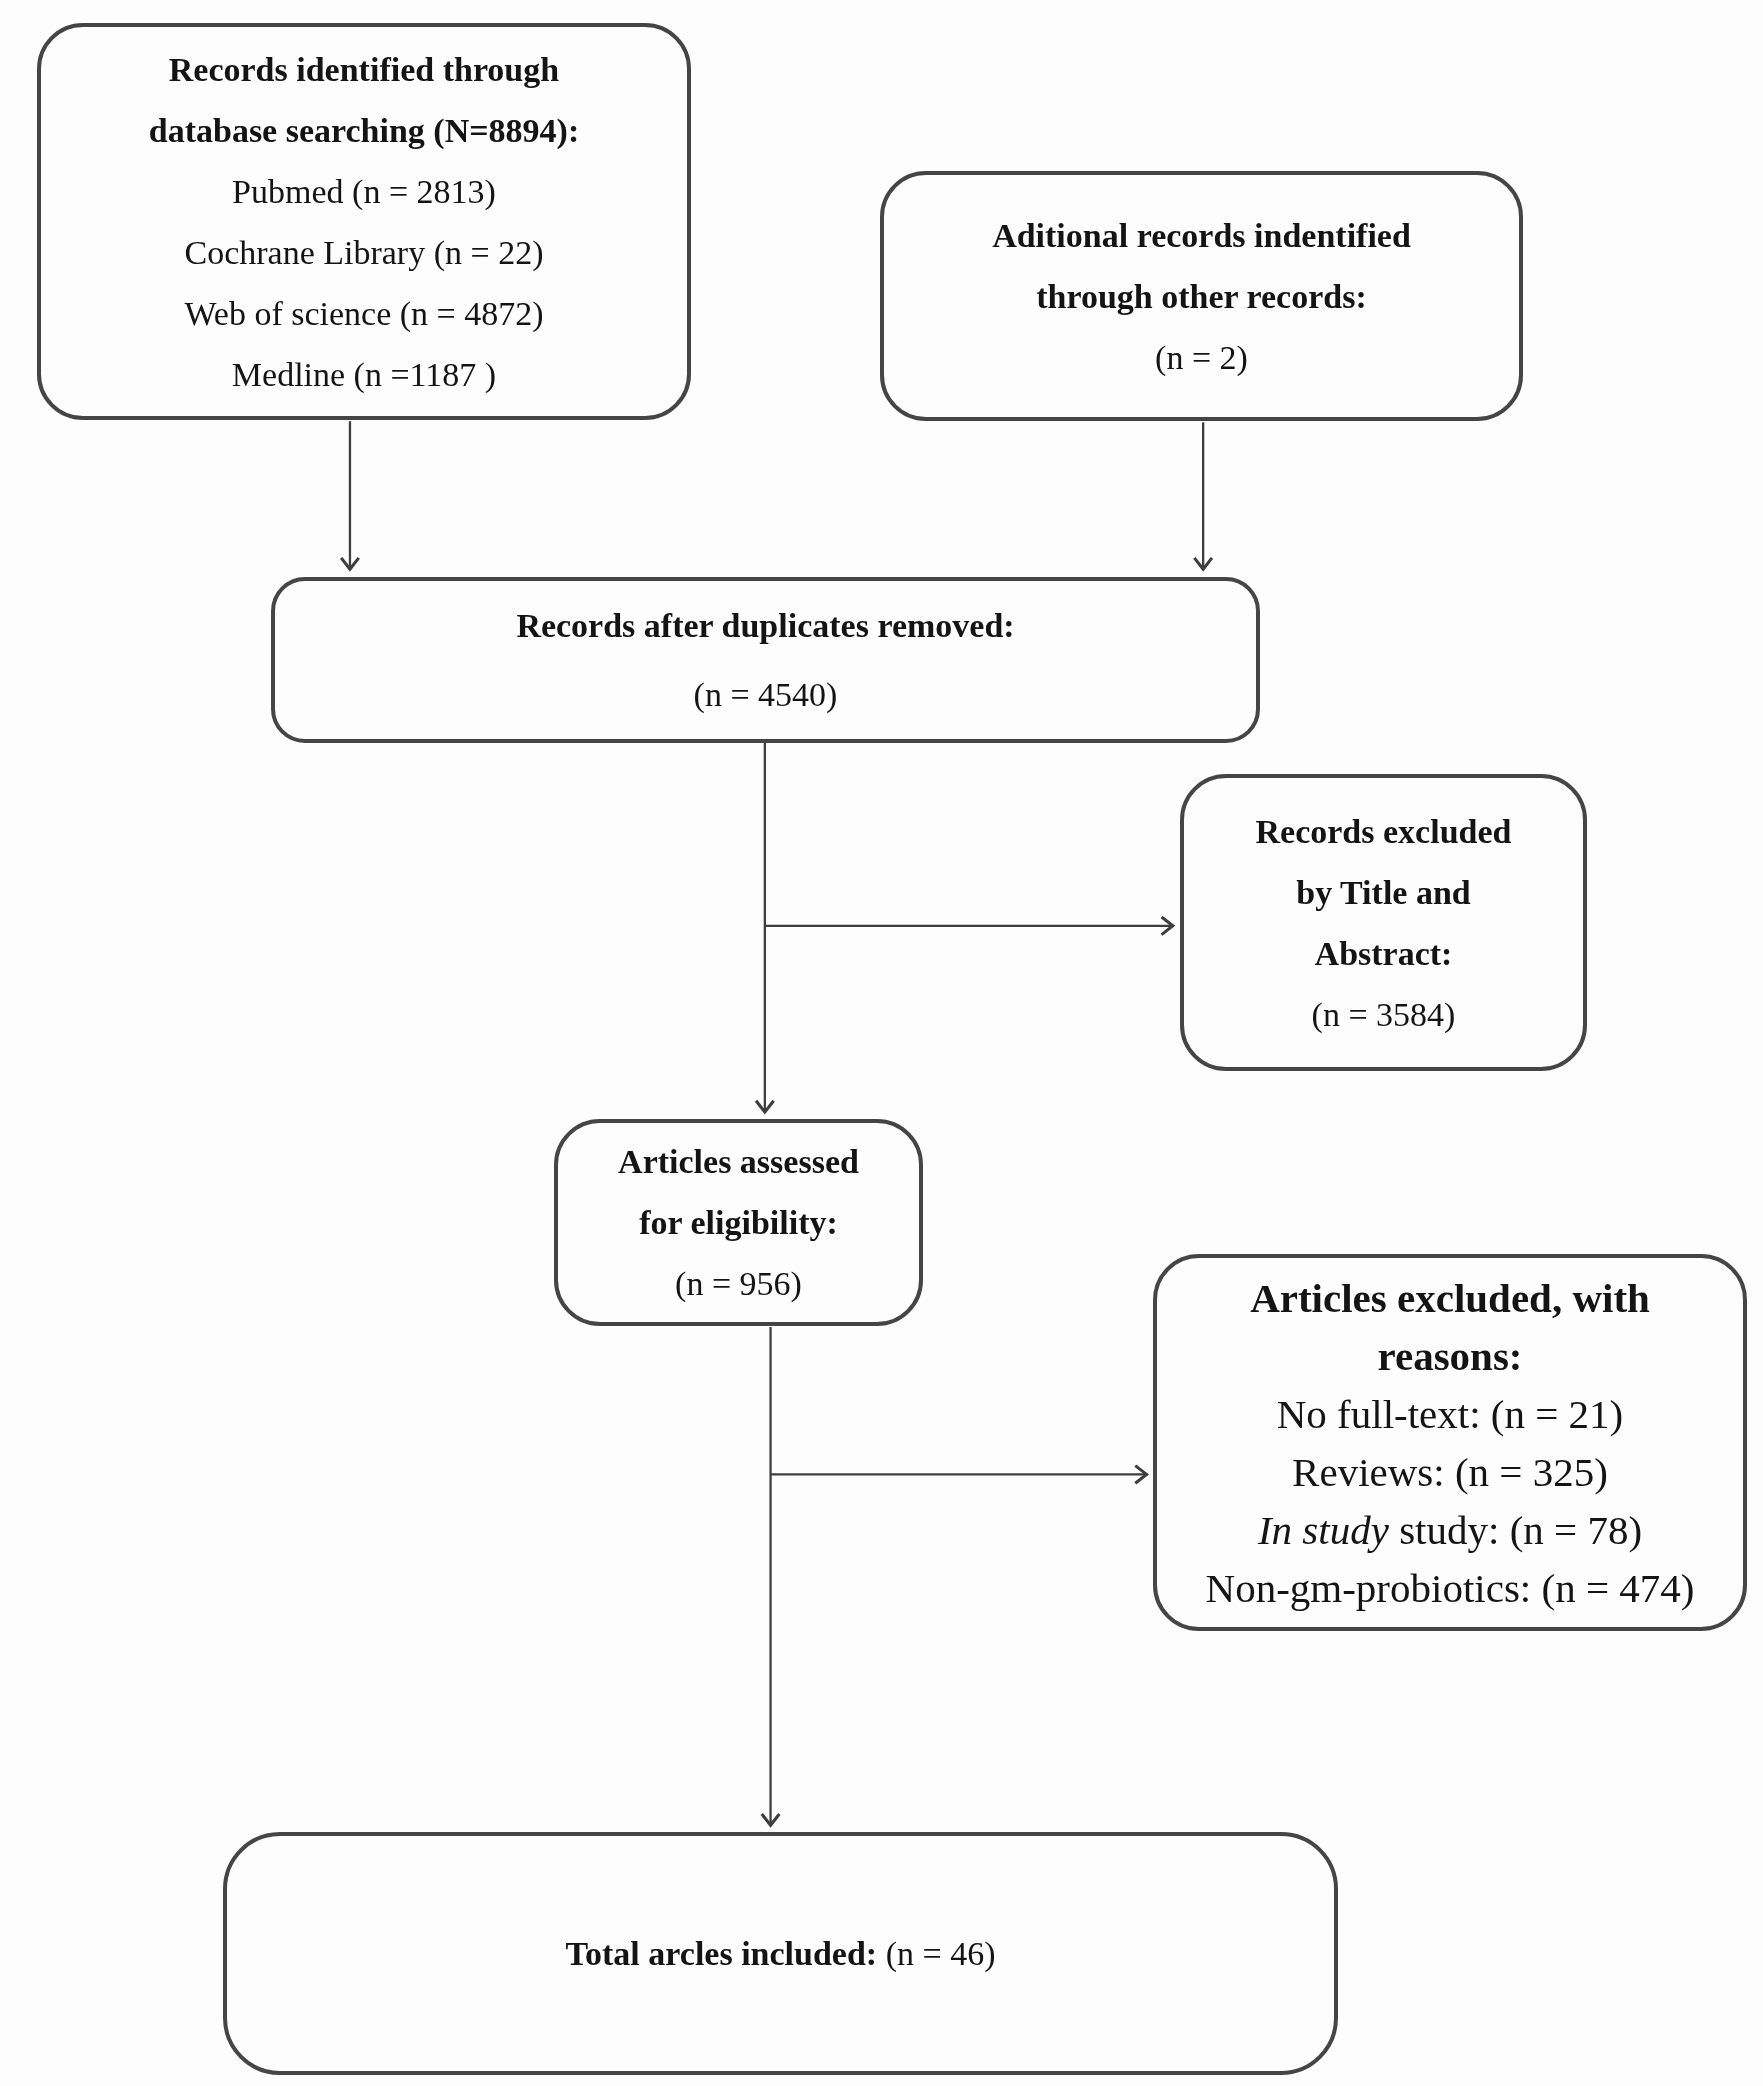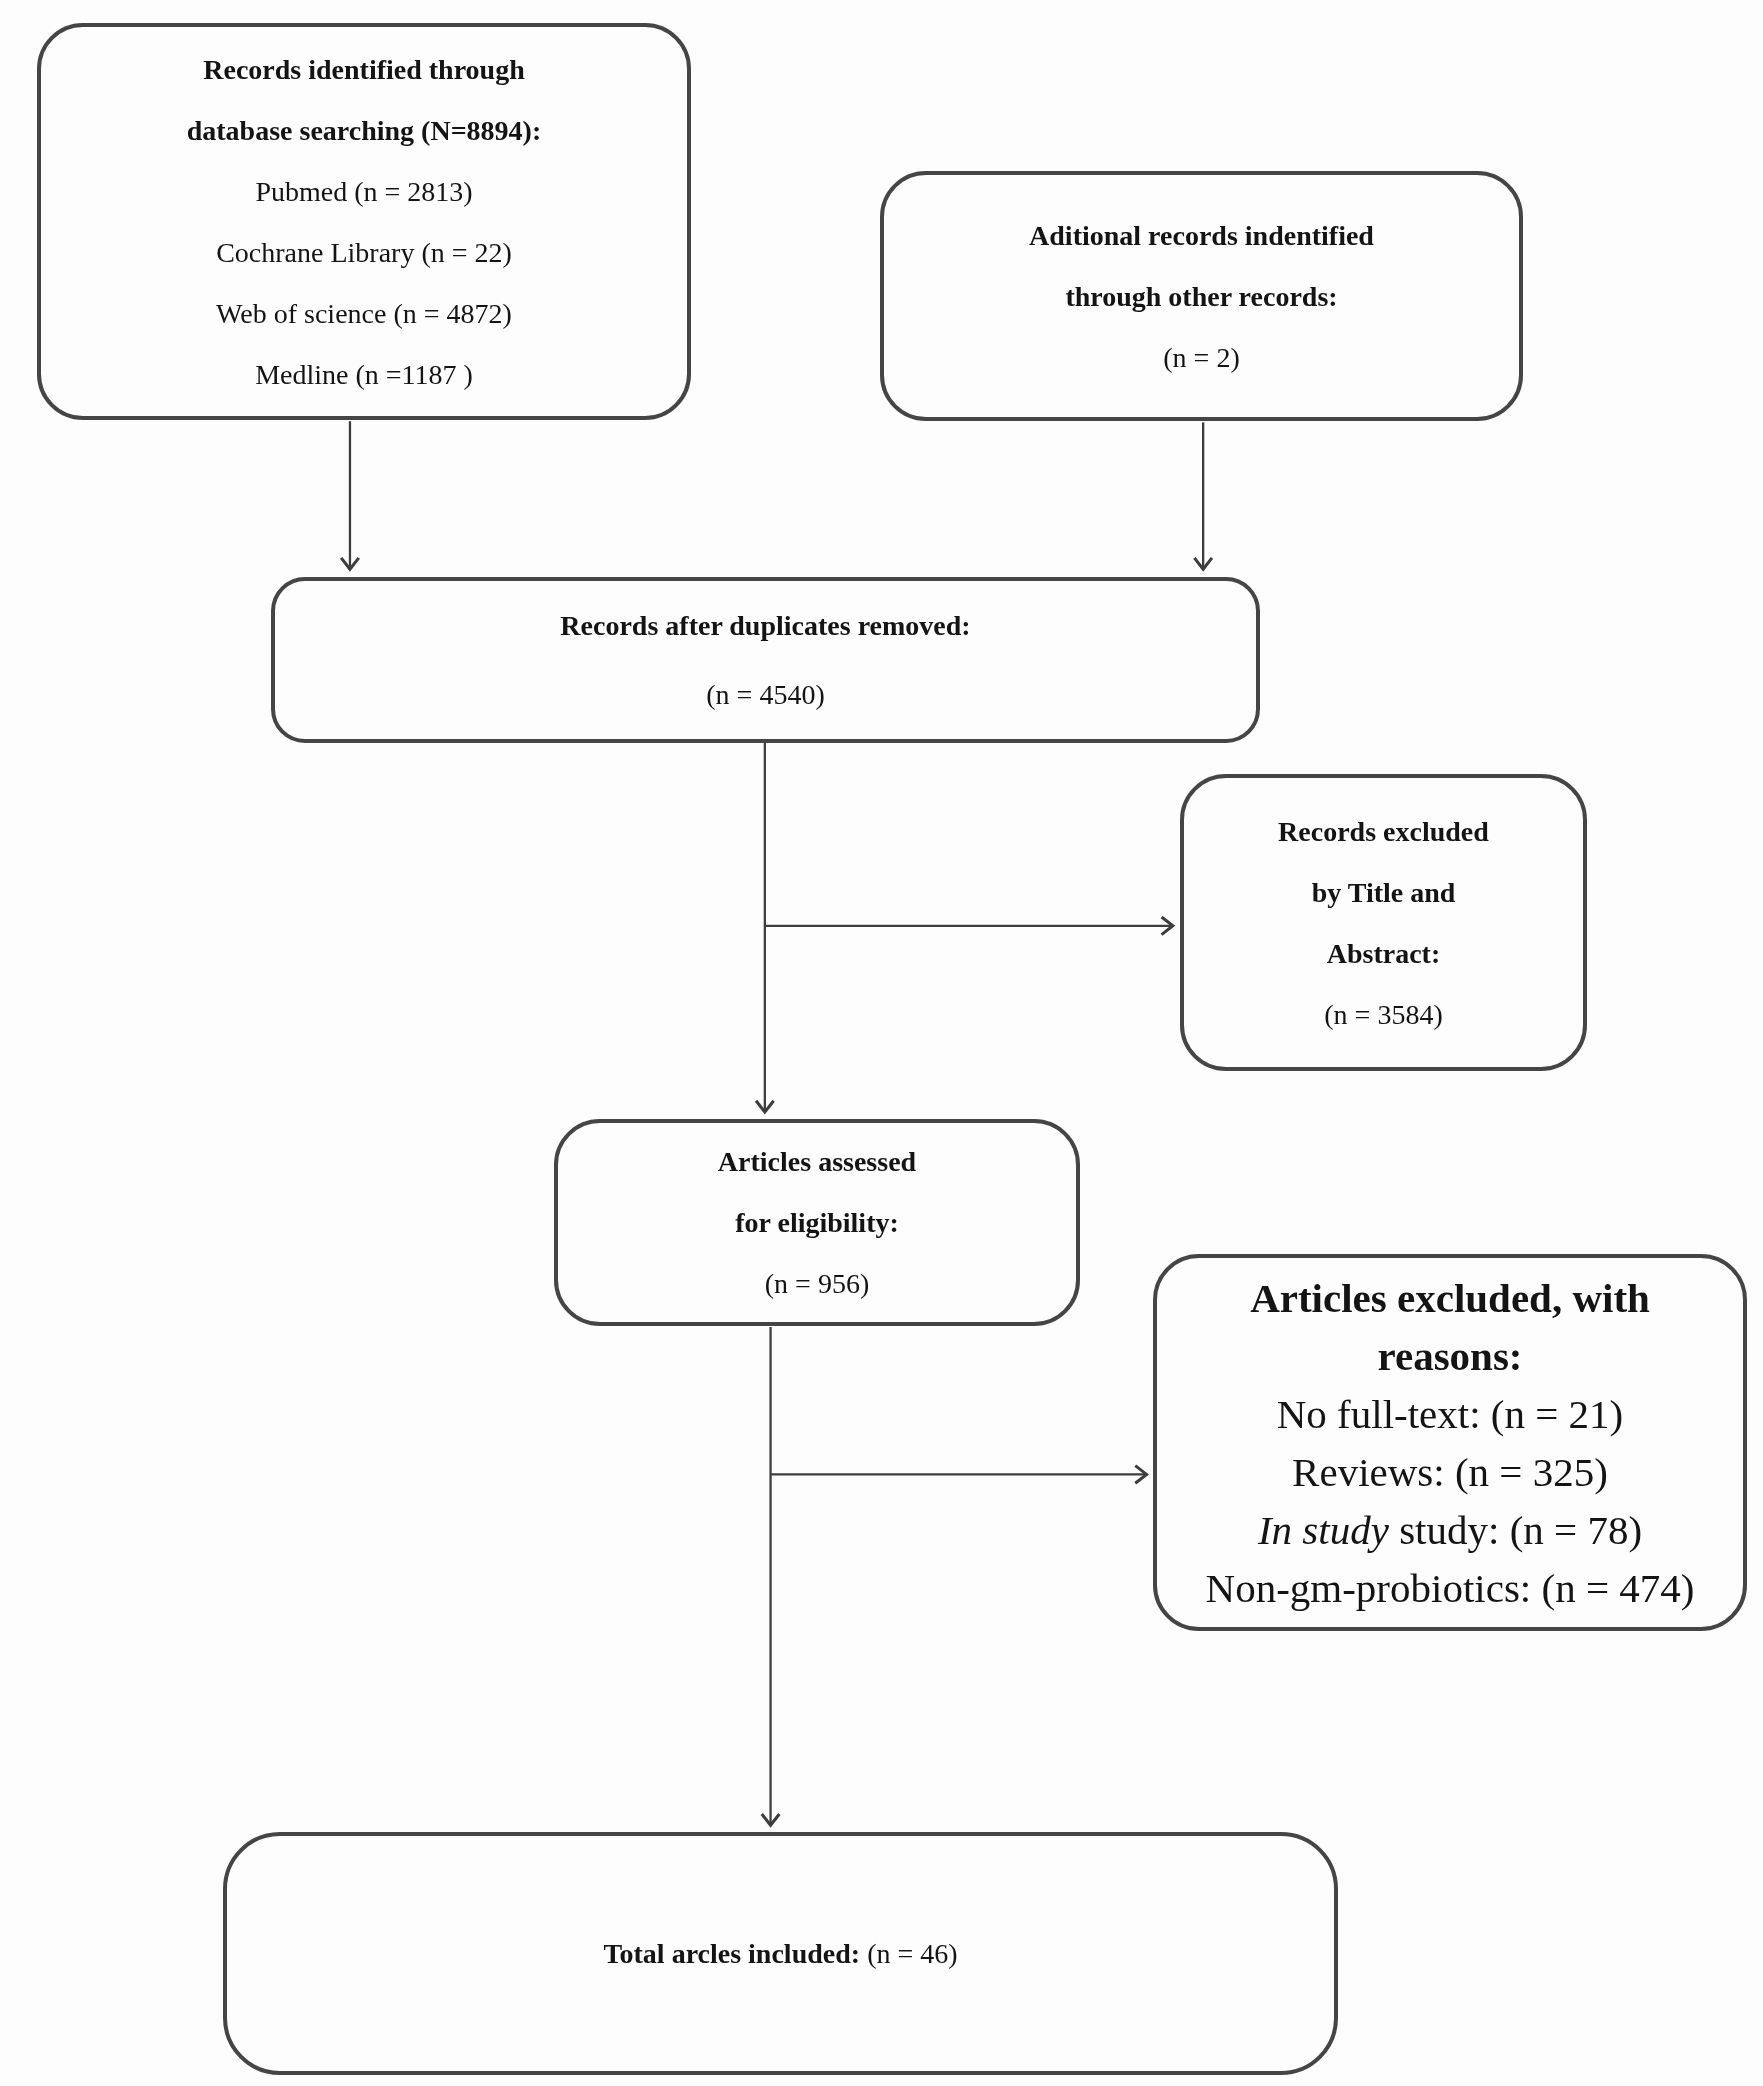--- a/index.html
+++ b/index.html
@@ -21,29 +21,29 @@
   .arrows path.flow{fill:none;stroke:var(--arrow);stroke-width:4px;}
   .arrows .head{fill:none;stroke:var(--arrow);stroke-width:2.4px;}
   .box{
     position:absolute;box-sizing:border-box;
     background:var(--background);
     border:4px solid var(--border);
     border-radius:46px;
     display:flex;flex-direction:column;justify-content:center;align-items:center;
     text-align:center;
   }
-  .line{font-size:28px;line-height:61px;white-space:nowrap;}
+  .line{font-size:34px;line-height:61px;white-space:nowrap;}
   .b{font-weight:bold;}
   .it{font-style:italic;}
 
   #box-identification{left:37px;top:23px;width:654px;height:397px;}
   #box-additional{left:880px;top:171px;width:643px;height:250px;}
   #box-duplicates{left:271px;top:577px;width:989px;height:166px;border-radius:34px;gap:8px;}
   #box-excluded-ta{left:1180px;top:774px;width:407px;height:297px;}
-  #box-assessed{left:554px;top:1119px;width:526px;height:207px;}
+  #box-assessed{left:554px;top:1119px;width:369px;height:207px;}
   #box-excluded-reasons{left:1153px;top:1254px;width:594px;height:377px;}
   #box-excluded-reasons .line{font-size:41px;line-height:58px;}
   #box-included{left:223px;top:1832px;width:1115px;height:243px;border-radius:57px;}
   #box-included .line{line-height:64px;}
 </style>
 </head>
 <body>
 
 <div class="canvas">
 

